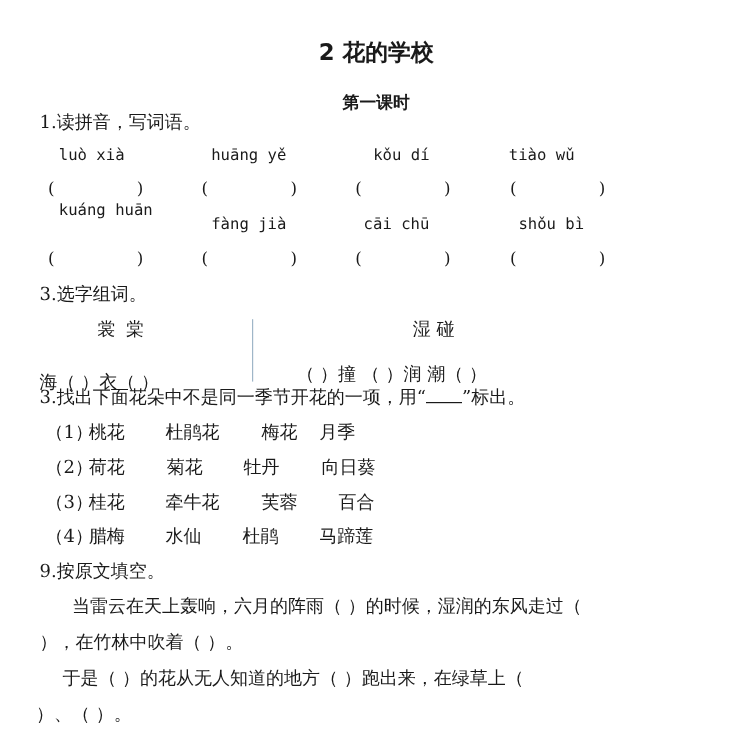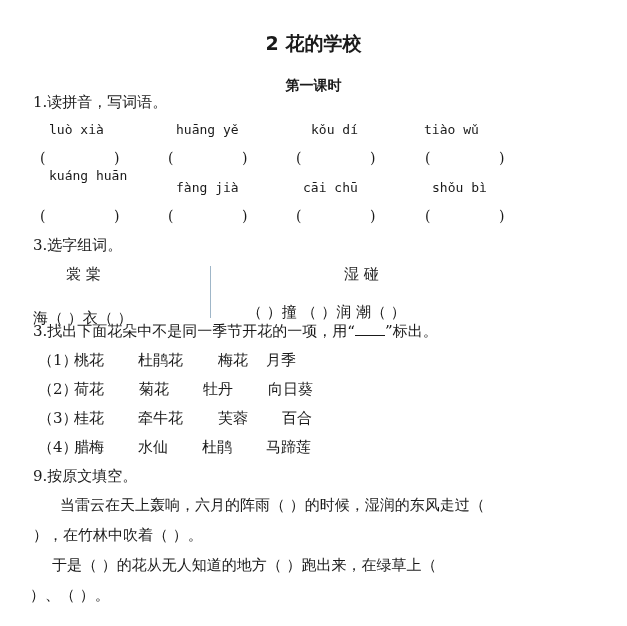--- a/index.html
+++ b/index.html
@@ -64,21 +64,21 @@
 <div class="abs paren" style="left:296px; top:208px; width:84px;">
     <span style="position:absolute;left:0">(</span>
     <span style="position:absolute;left:74px">)</span>
   </div>
 <div class="abs paren" style="left:425px; top:208px; width:84px;">
     <span style="position:absolute;left:0">(</span>
     <span style="position:absolute;left:74px">)</span>
   </div>
 
 <div class="abs q" style="left:33px; top:236px;">3.选字组词。</div>
-<div class="abs txt" style="left:66px; top:265px;">裳    棠</div>
+<div class="abs txt" style="left:81px; top:265px;font-family:Liberation Mono, monospace;">裳    棠</div>
 <div class="abs txt" style="left:33px; top:293px;margin-top:16px;">海（    ）衣（    ）</div>
 <div class="divider"></div>
 <div class="abs txt" style="left:344px; top:265px;">湿      碰</div>
 <div class="abs txt" style="left:247px; top:303px;">（    ）撞      （    ）润      潮（    ）</div>
 
 <div class="abs q" style="left:33px; top:322px;"><span>3.找出下面花朵中不是同一季节开花的一项，用“</span><span class="blank"></span><span>”标出。</span></div>
 
 <div class="abs txt" style="left:38px; top:351px;">
   <span>（1）</span><span style="position:absolute;left:36px">桃花</span><span style="position:absolute;left:100px">杜鹃花</span><span style="position:absolute;left:180px">梅花</span><span style="position:absolute;left:228px">月季</span>
 </div>

